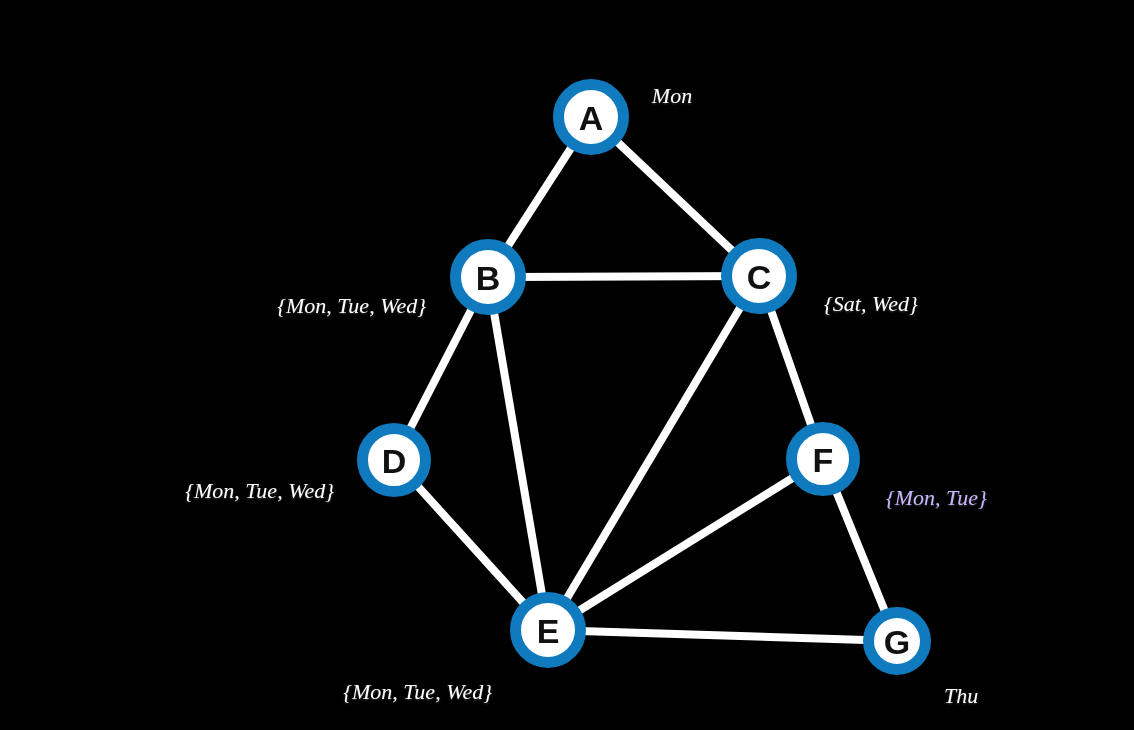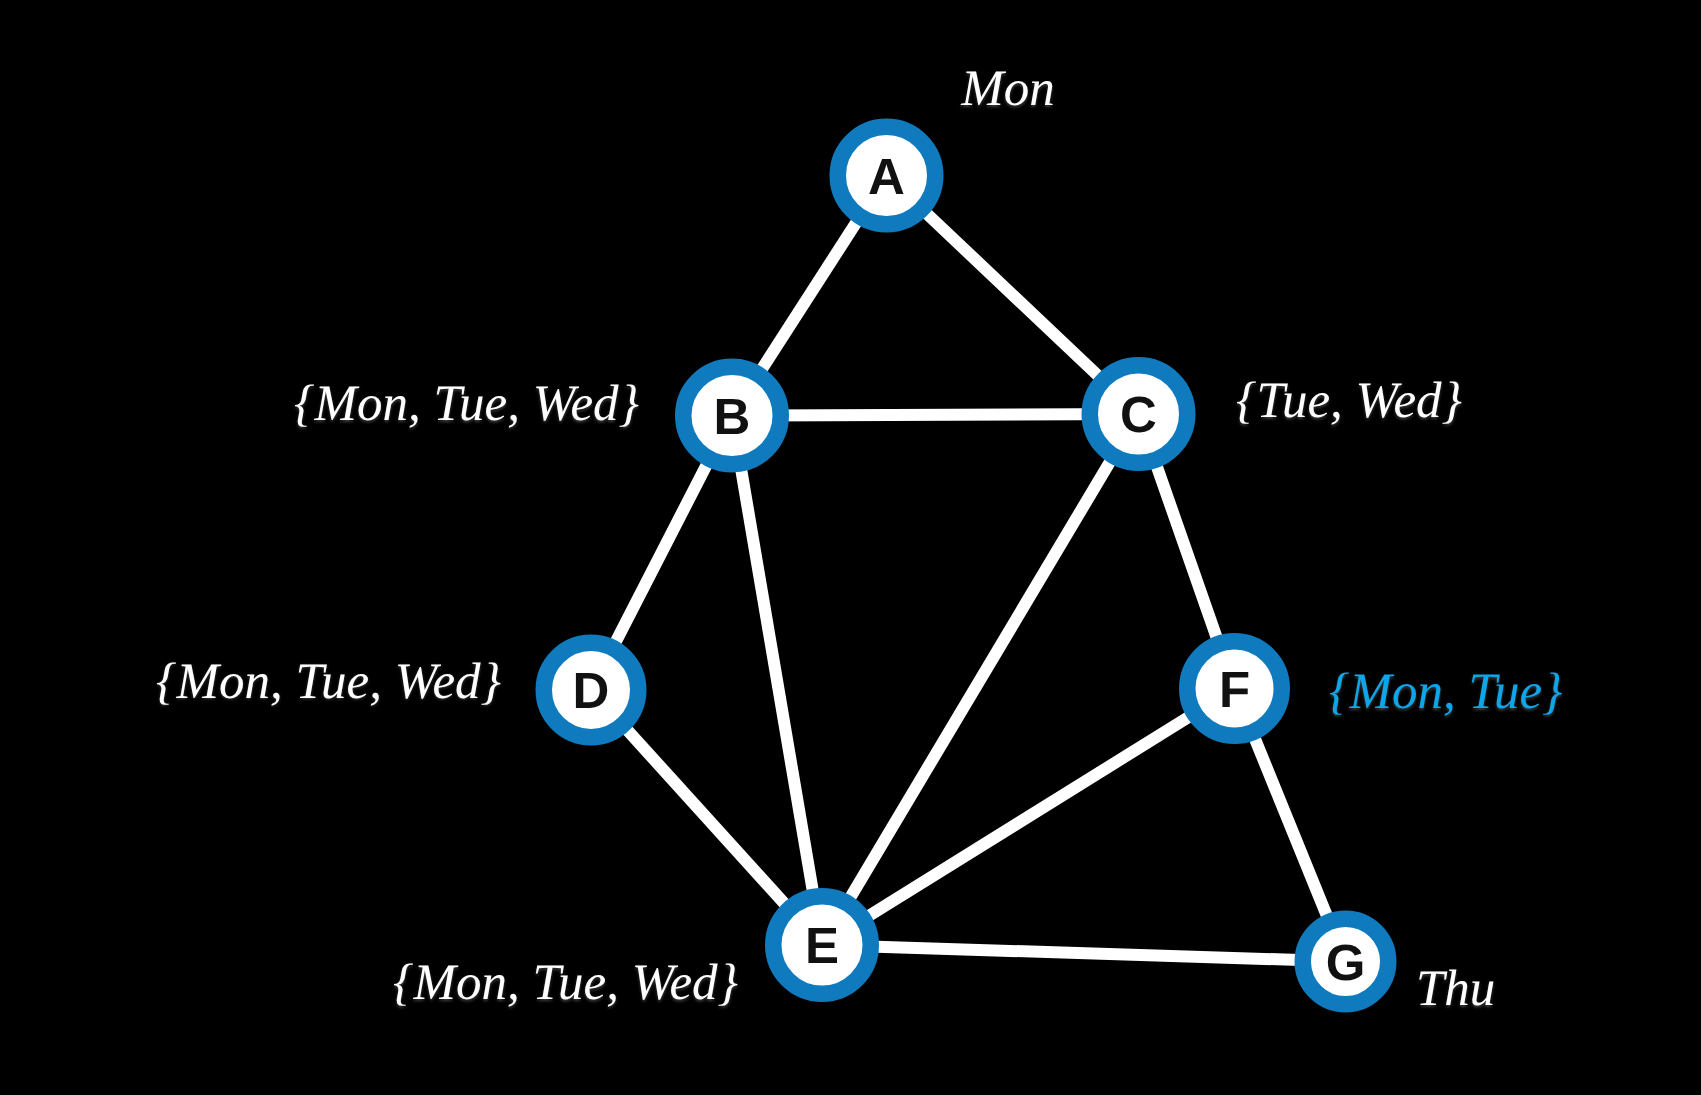--- a/index.html
+++ b/index.html
@@ -38,24 +38,25 @@
     font-weight: bold;
     font-size: 34px;
     text-anchor: middle;
     dominant-baseline: central;
   }
   .domain-label {
     position: absolute;
     color: #ffffff;
     font-family: "Liberation Serif", serif;
     font-style: italic;
-    font-size: 34px;
+    font-size: 22px;
     white-space: nowrap;
     line-height: 1;
     text-shadow: 0 1px 2px rgba(255,255,255,0.25);
+    margin-top: 36px;
   }
   .lbl-right { transform: translate(0, -50%); }
   .lbl-left  { transform: translate(-100%, -50%); }
   .lbl-center{ transform: translate(-50%, -50%); }
 </style>
 </head>
 <body>
 
 <div id="canvas">
 
@@ -101,20 +102,20 @@
         <g>
           <circle cx="897" cy="641" r="28.5" class="node-ring" fill="#ffffff" stroke="#0f7bbe"></circle>
           <text x="897" y="642" class="node-letter" fill="#111111">G</text>
         </g>
       </g>
   </svg>
 
   <div id="label-layer">
       <div class="domain-label lbl-center" style="left: 672px; top: 60px; color: rgb(255, 255, 255);">Mon</div>
       <div class="domain-label lbl-left" style="left: 426px; top: 270px; color: rgb(255, 255, 255);">{Mon, Tue, Wed}</div>
-      <div class="domain-label lbl-right" style="left: 824px; top: 268px; color: rgb(255, 255, 255);">{Tue, Wed}</div>
+      <div class="domain-label lbl-right" style="left: 824px; top: 268px; color: rgb(255, 255, 255);">{Sat, Wed}</div>
       <div class="domain-label lbl-left" style="left: 334px; top: 455px; color: rgb(255, 255, 255);">{Mon, Tue, Wed}</div>
       <div class="domain-label lbl-left" style="left: 492px; top: 656px; color: rgb(255, 255, 255);">{Mon, Tue, Wed}</div>
-      <div class="domain-label lbl-right" style="left: 886px; top: 462px; color: #0ea5e9;">{Mon, Tue}</div>
+      <div class="domain-label lbl-right" style="left: 886px; top: 462px; color: #c4b5fd;">{Mon, Tue}</div>
       <div class="domain-label lbl-right" style="left: 944px; top: 660px; color: rgb(255, 255, 255);">Thu</div>
     </div>
 
 </div>
 
 </body></html>

